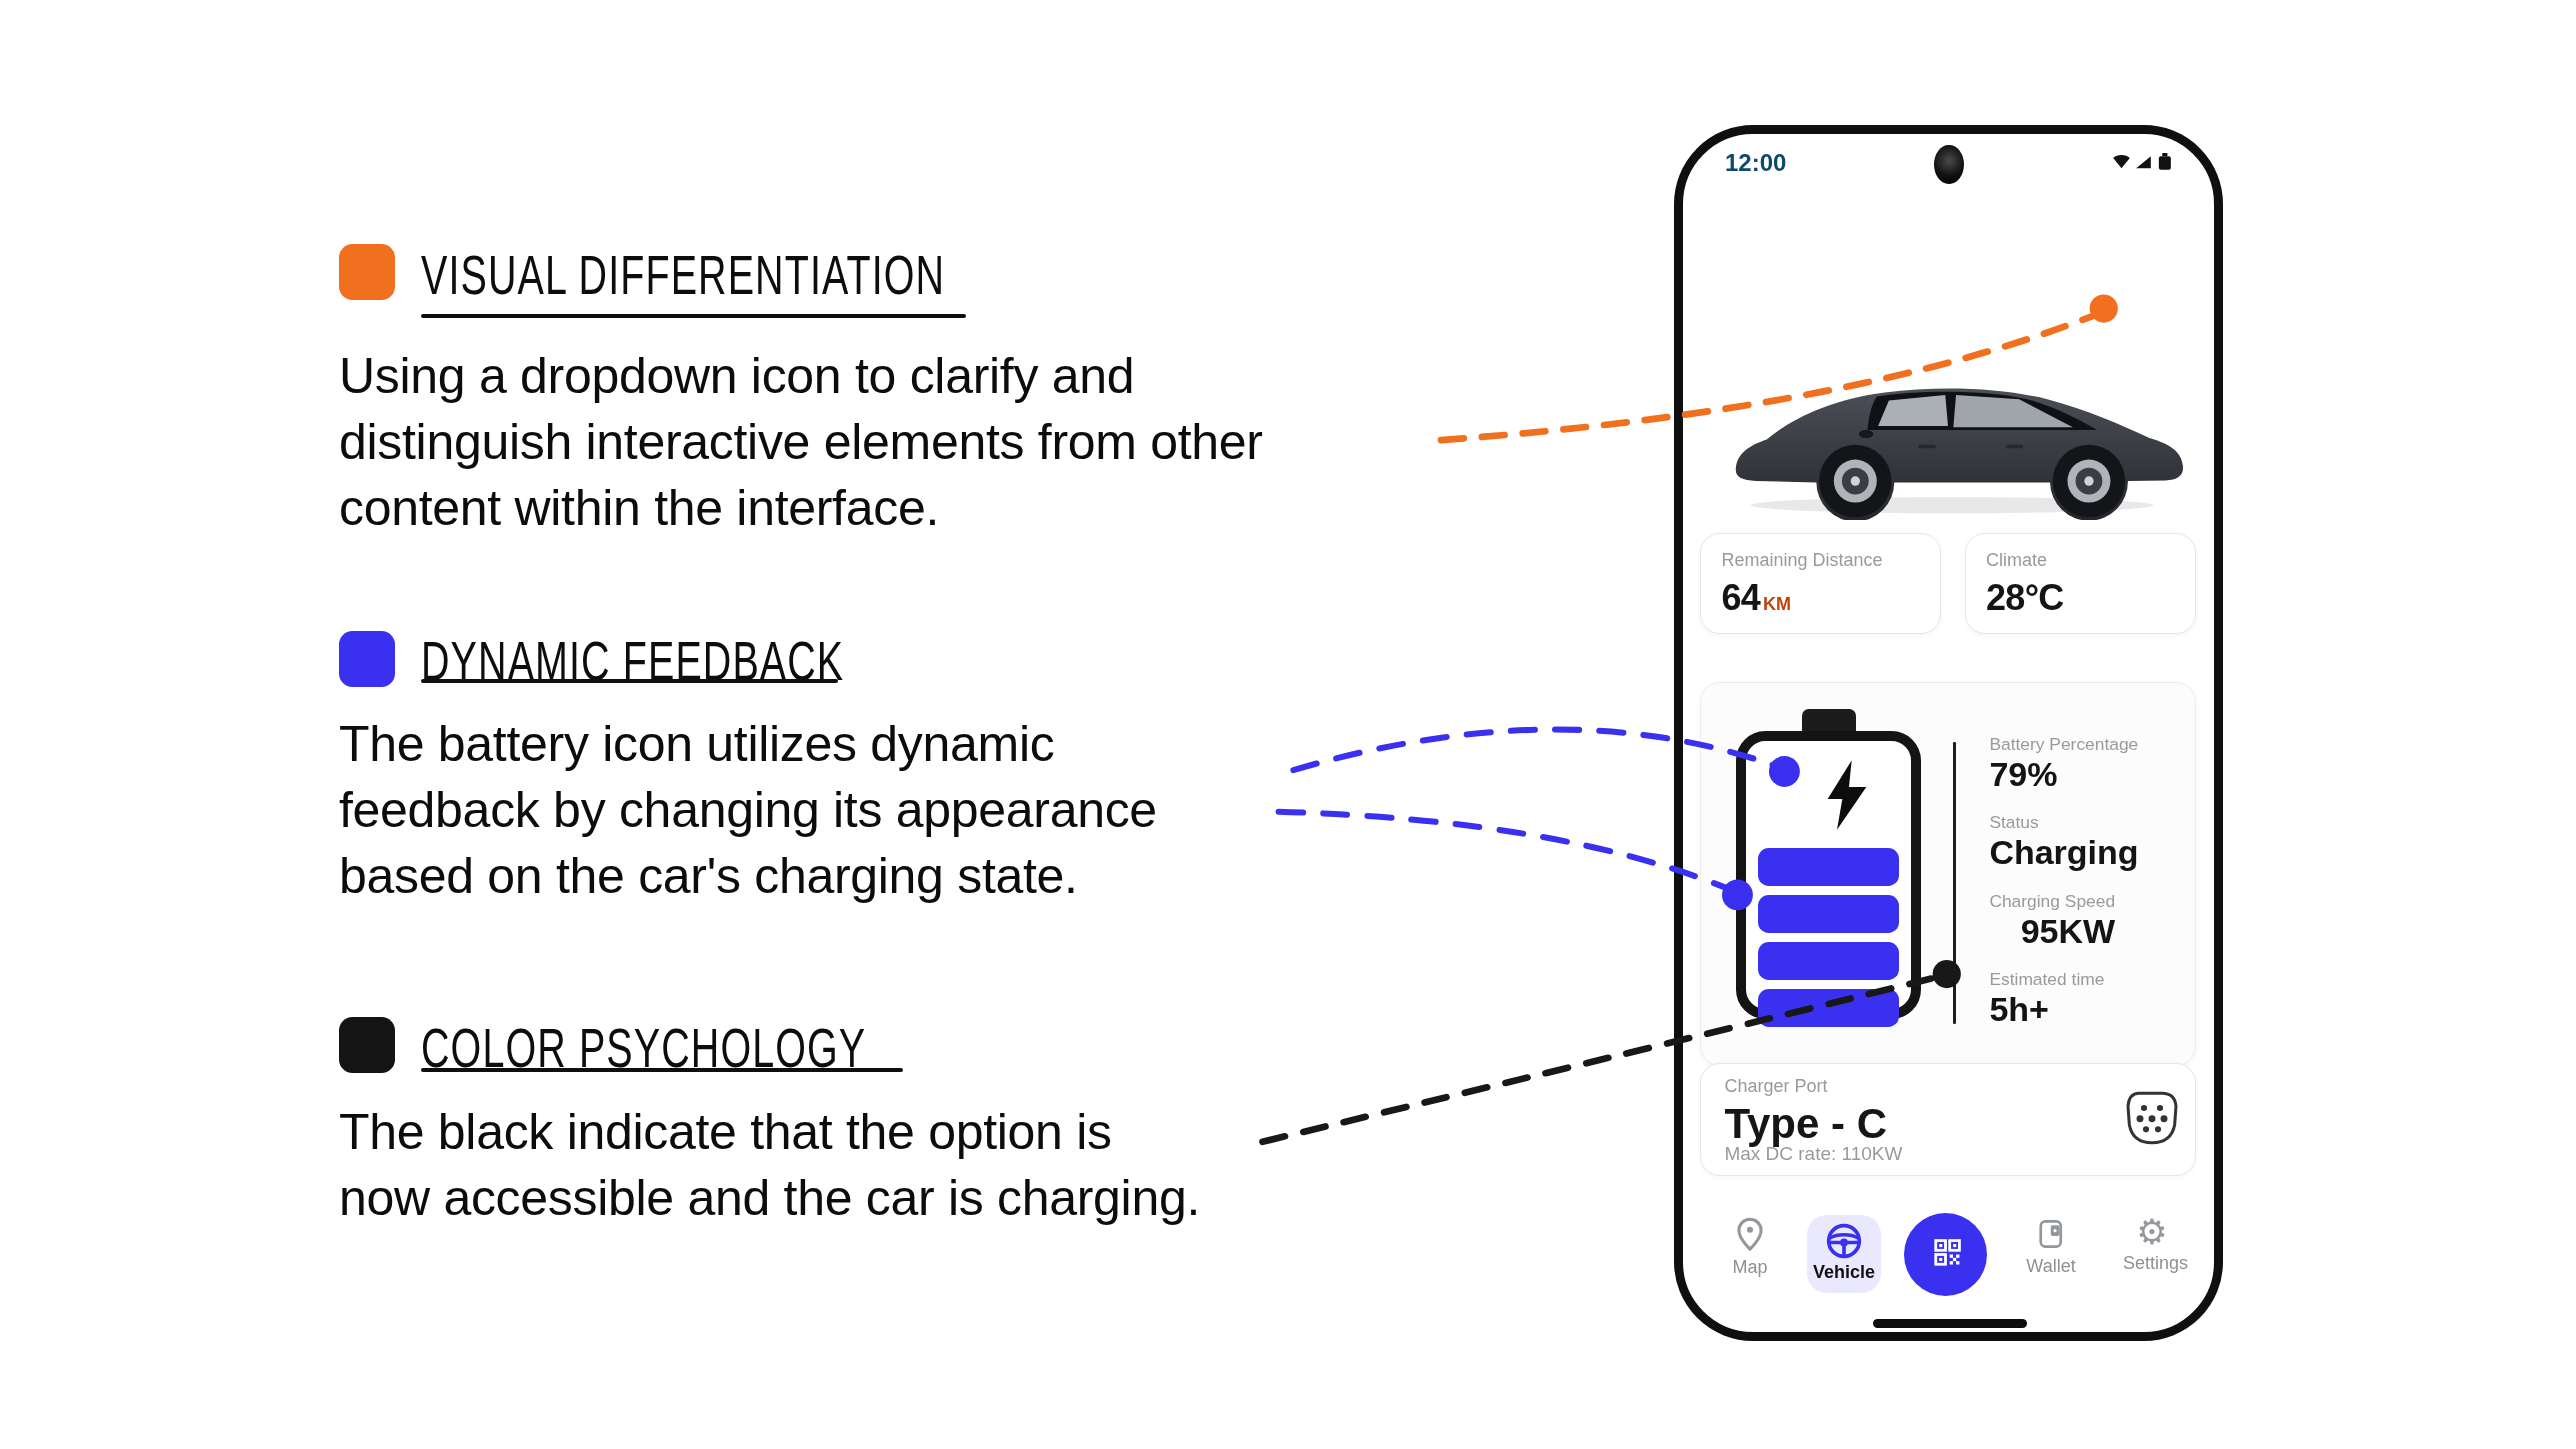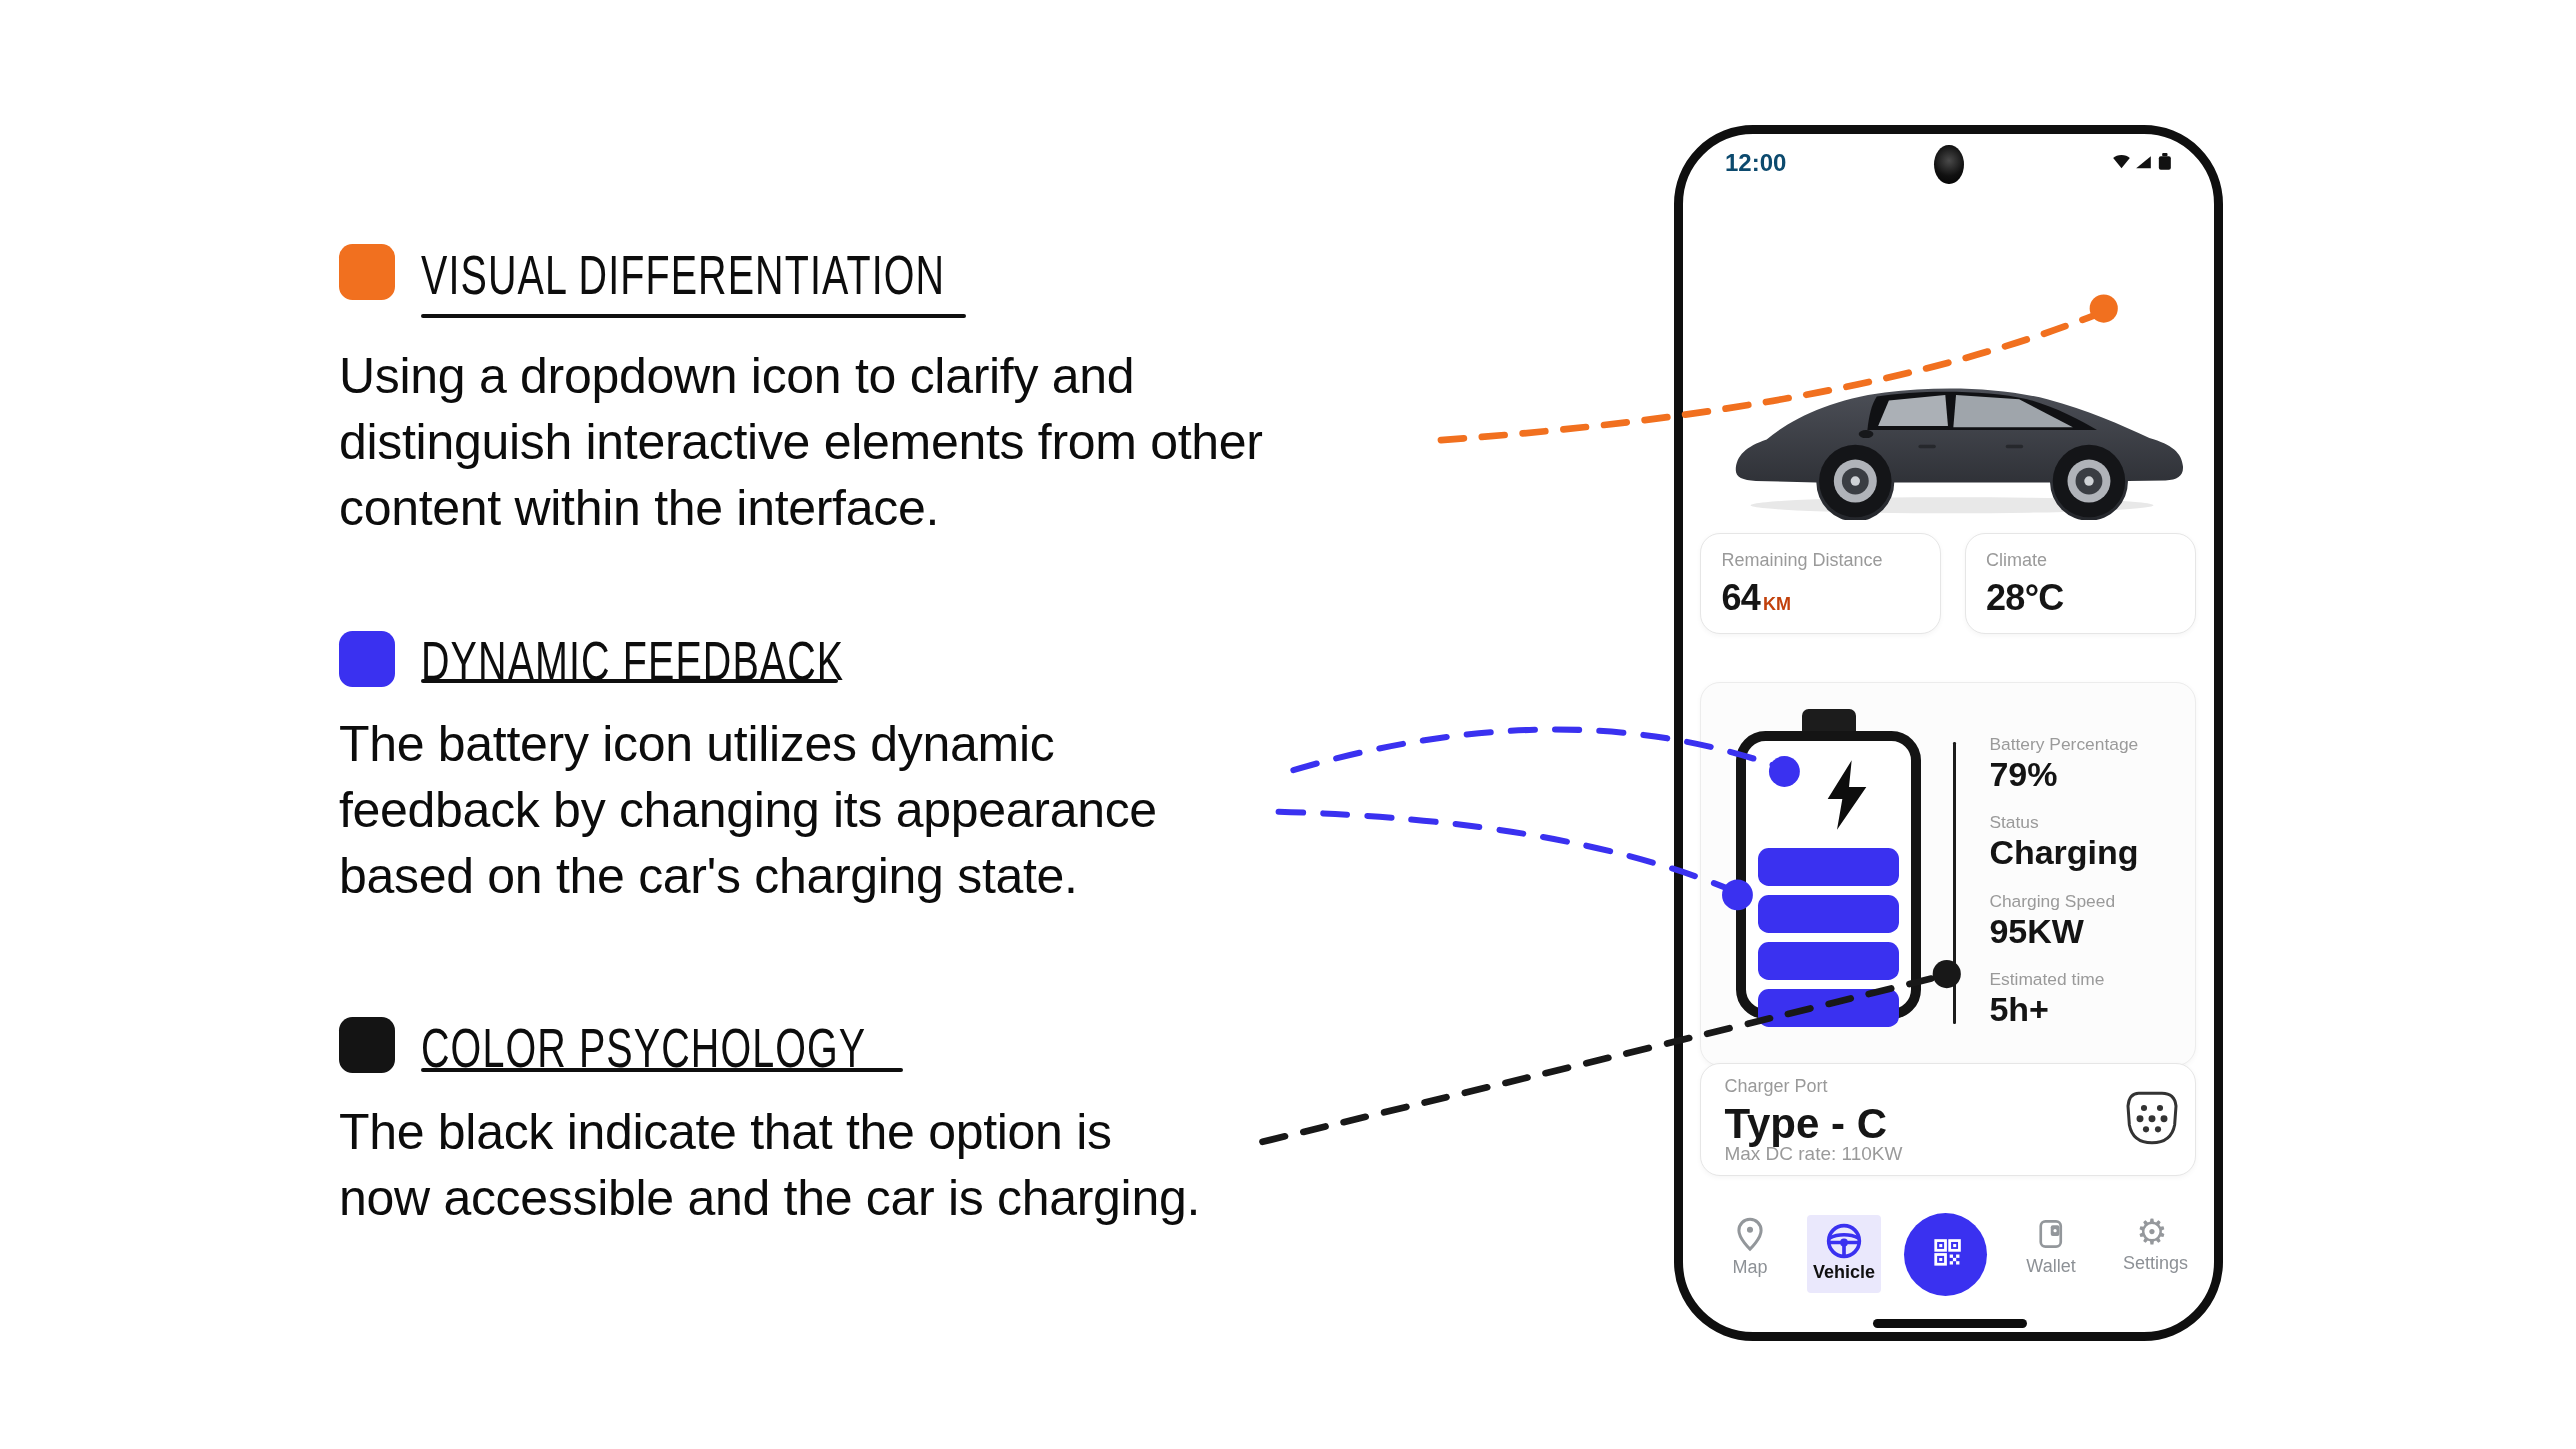--- a/index.html
+++ b/index.html
@@ -49,21 +49,21 @@
   .divider-v{width:2.7px;background:#1d1d1d;border-radius:1.3px;}
   .b-label{font-size:17.4px;color:#9a9a9a;}
   .b-value{font-size:34px;font-weight:700;color:#141414;}
 
   .chg-label{font-size:18px;color:#9a9a9a;}
   .chg-value{font-size:42px;font-weight:700;color:#161616;}
   .chg-sub{font-size:19px;color:#9a9a9a;text-align:right;}
 
   .nav-label{font-size:18px;color:#8d9196;text-align:center;}
   .nav-label.active{color:#101010;font-weight:700;}
-  .vehicle-pill{width:74px;height:78px;background:#eae8fc;border-radius:4px;}
+  .vehicle-pill{width:74px;height:78px;background:#eae8fc;border-radius:20px;}
   .scan-btn{width:83px;height:83px;border-radius:50%;background:#3A31F0;display:flex;align-items:center;justify-content:center;}
   .home-bar{width:154px;height:9.4px;background:#0d0d0d;border-radius:4.7px;}
   .gear-glyph{font-size:35px;color:#95989c;line-height:35px;}
 
   svg{display:block;}
   .overlay{left:0;top:0;pointer-events:none;z-index:40;}
   .phone{z-index:10;}
 </style>
 </head>
 <body>
@@ -157,21 +157,21 @@
     <div class="abs divider-v" style="left:252px;top:59px;height:282px;"></div>
 
     <div class="abs" style="left:288px;top:51px;">
       <div class="b-label">Battery Percentage</div>
       <div class="b-value">79%</div>
     </div>
     <div class="abs" style="left:288px;top:129px;">
       <div class="b-label">Status</div>
       <div class="b-value">Charging</div>
     </div>
-    <div class="abs" style="left:288px;top:208px;">
+    <div class="abs" style="left:288px;top:208px;text-align:right;">
       <div class="b-label">Charging Speed</div>
       <div class="b-value">95KW</div>
     </div>
     <div class="abs" style="left:288px;top:286px;">
       <div class="b-label">Estimated time</div>
       <div class="b-value">5h+</div>
     </div>
   </div>
 
   <div class="abs card" style="left:17.4px;top:929px;width:494px;height:111px;">

